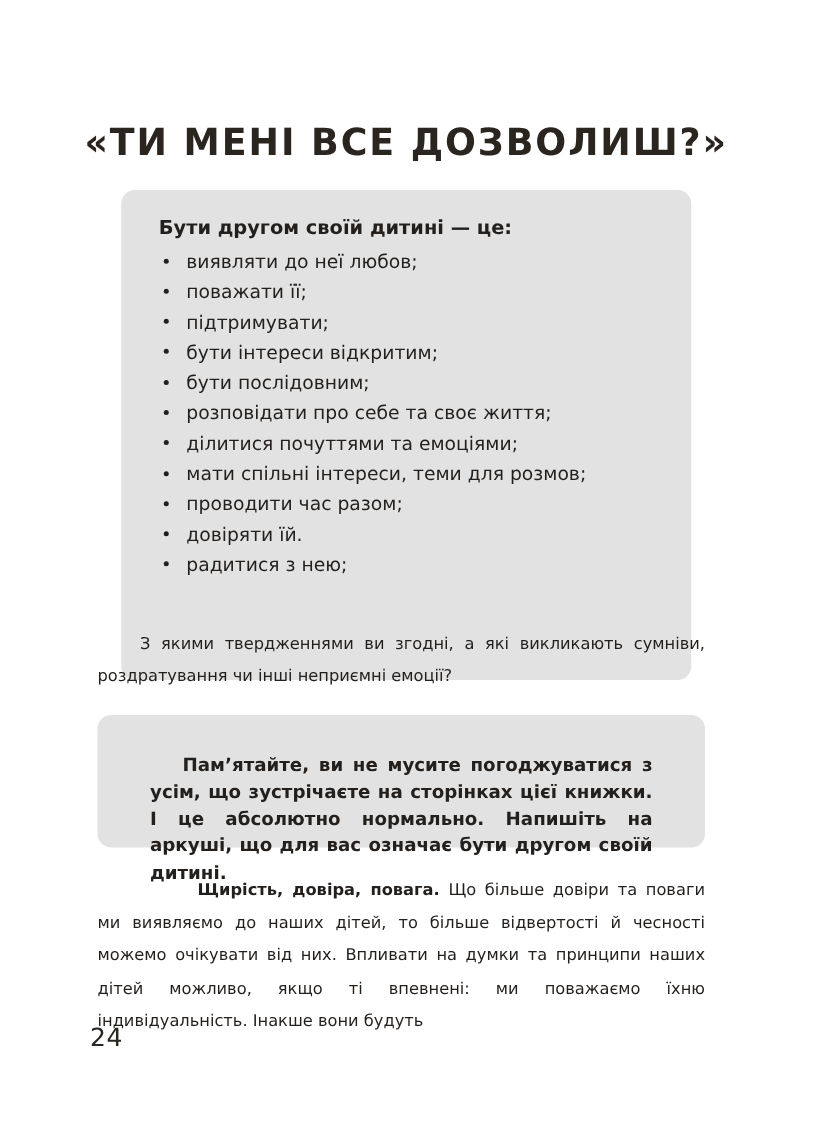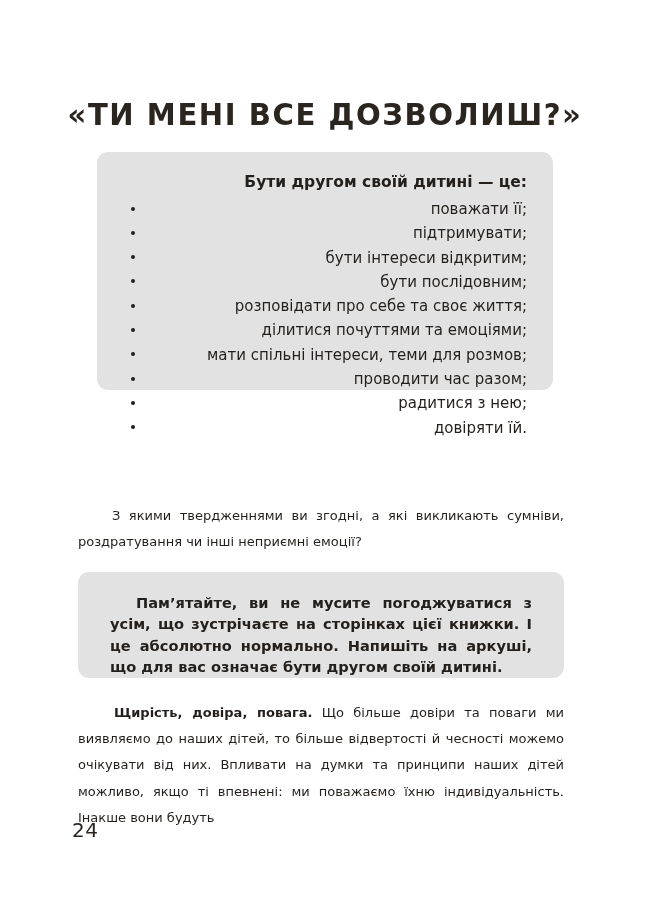--- a/index.html
+++ b/index.html
@@ -47,23 +47,22 @@
     position: absolute;
     background: #e2e2e2;
     border-radius: 11px;
     box-sizing: border-box;
   }
 
   .panel-list {
     left: 97px;
     top: 152px;
     width: 456px;
-    height: 238px;
+    height: 392px;
     padding: 18px 26px 14px 30px;
-    text-align: right;
   }
 
   .panel-note {
     left: 78px;
     top: 572px;
     width: 486px;
     height: 106px;
     padding: 14px 26px 12px 26px;
   }
 
@@ -105,21 +104,21 @@
 
   
   .note-text {
     font-family: "DejaVu Sans", sans-serif;
     font-weight: 700;
     font-size: 14.6px;
     line-height: 21.4px;
     color: #231f1c;
     text-align: justify;
     text-indent: 26px;
-    margin: 6px;
+    margin: 16px;
     hyphens: none;
   }
 
   
   .body-para {
     position: absolute;
     font-family: "DejaVu Sans", sans-serif;
     font-weight: 400;
     font-size: 13px;
     line-height: 26.2px;
@@ -138,20 +137,21 @@
 
   .para-sincerity {
     left: 78px;
     top: 700px;
     width: 486px;
     text-indent: 36px;
   }
 
   .para-sincerity b {
     font-weight: 700;
+    margin-left: 44px;
   }
 
   
   .page-number {
     position: absolute;
     left: 72px;
     top: 819px;
     font-family: "DejaVu Sans", sans-serif;
     font-weight: 400;
     font-size: 20px;
@@ -165,20 +165,24 @@
 
 <div class="page">
 
   <h1 class="chapter-title">«ТИ МЕНІ ВСЕ ДОЗВОЛИШ?»</h1>
 
   <section class="panel panel-list">
     <p class="list-heading">Бути другом своїй дитині — це:</p>
     <ul class="friend-list">
       <li>
         <span class="bullet"></span>
+        <span>виявляти до неї любов;</span>
+      </li>
+      <li>
+        <span class="bullet"></span>
         <span>поважати її;</span>
       </li>
       <li>
         <span class="bullet"></span>
         <span>підтримувати;</span>
       </li>
       <li>
         <span class="bullet"></span>
         <span>бути інтереси відкритим;</span>
       </li>
@@ -197,25 +201,25 @@
       <li>
         <span class="bullet"></span>
         <span>мати спільні інтереси, теми для розмов;</span>
       </li>
       <li>
         <span class="bullet"></span>
         <span>проводити час разом;</span>
       </li>
       <li>
         <span class="bullet"></span>
+        <span>довіряти їй.</span>
+      </li>
+      <li>
+        <span class="bullet"></span>
         <span>радитися з нею;</span>
-      </li>
-      <li>
-        <span class="bullet"></span>
-        <span>довіряти їй.</span>
       </li>
     </ul>
   </section>
 
   <p class="body-para para-question">З якими твердженнями ви згодні, а які викликають сумніви, роздратування чи інші неприємні емоції?</p>
 
   <section class="panel panel-note">
     <p class="note-text">Пам’ятайте, ви не мусите погоджуватися з усім, що зустрічаєте на сторінках цієї книжки. І це абсолютно нормально. Напишіть на аркуші, що для вас означає бути другом своїй дитині.</p>
   </section>
 

